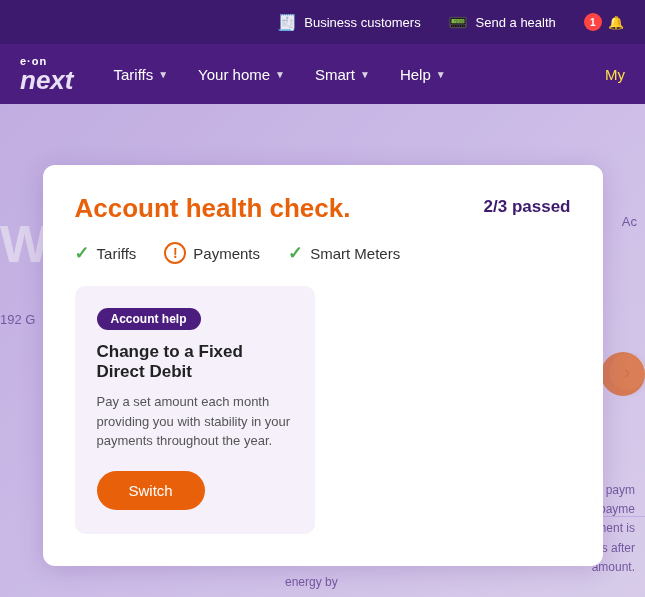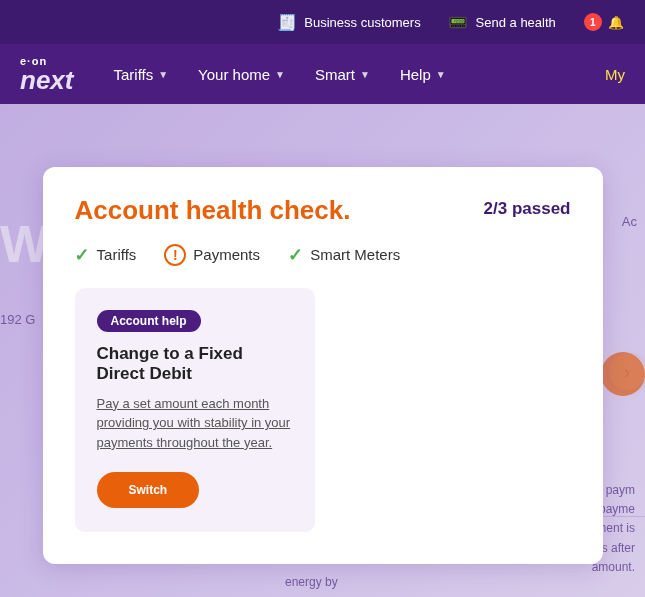--- a/index.html
+++ b/index.html
@@ -218,30 +218,29 @@
       font-size: 17px;
       font-weight: bold;
       color: #222;
       margin-bottom: 10px;
     }
     .card-desc {
       font-size: 13px;
       color: #555;
       line-height: 1.5;
       margin-bottom: 20px;
-      text-decoration: underline;
     }
     .switch-btn {
       background: #e8600a;
       color: white;
       border: none;
       border-radius: 25px;
       padding: 11px 32px;
-      font-size: 12px;
-      font-weight: bold;
+      font-size: 15px;
+      font-weight: normal;
       cursor: pointer;
     }
     .nav-arrow-right {
       position: absolute;
       right: 0;
       top: 250px;
       width: 36px;
       height: 36px;
       background: white;
       border-radius: 50%;

